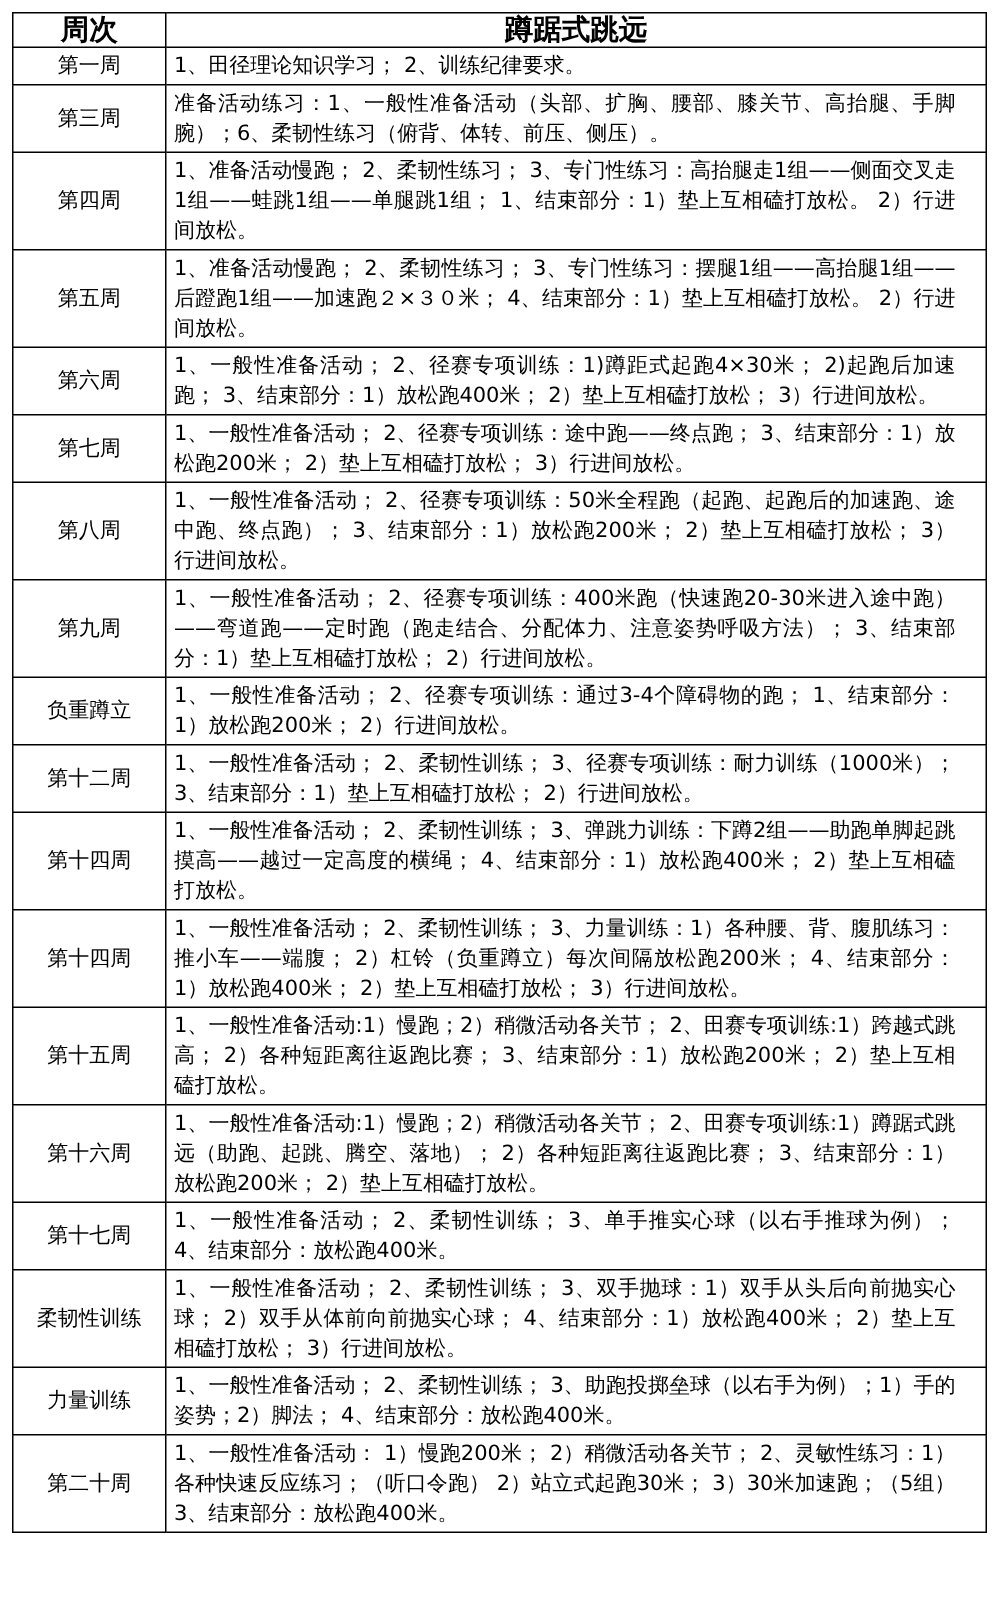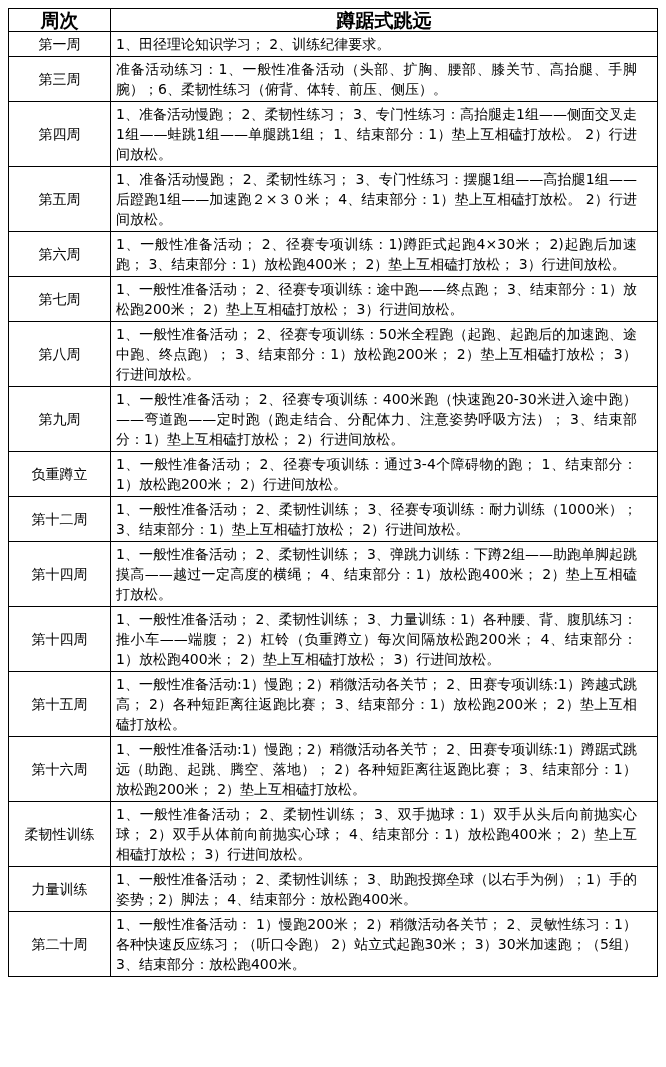--- a/index.html
+++ b/index.html
@@ -115,20 +115,24 @@
         </tr>
         <tr>
           <td class="week-cell">第十五周</td>
           <td class="content-cell">1、一般性准备活动:1）慢跑；2）稍微活动各关节； 2、田赛专项训练:1）跨越式跳高； 2）各种短距离往返跑比赛； 3、结束部分：1）放松跑200米； 2）垫上互相磕打放松。</td>
         </tr>
         <tr>
           <td class="week-cell">第十六周</td>
           <td class="content-cell">1、一般性准备活动:1）慢跑；2）稍微活动各关节； 2、田赛专项训练:1）蹲踞式跳远（助跑、起跳、腾空、落地）； 2）各种短距离往返跑比赛； 3、结束部分：1）放松跑200米； 2）垫上互相磕打放松。</td>
         </tr>
         <tr>
+          <td class="week-cell">第十七周</td>
+          <td class="content-cell">1、一般性准备活动； 2、柔韧性训练； 3、单手推实心球（以右手推球为例）； 4、结束部分：放松跑400米。</td>
+        </tr>
+        <tr>
           <td class="week-cell">柔韧性训练</td>
           <td class="content-cell">1、一般性准备活动； 2、柔韧性训练； 3、双手抛球：1）双手从头后向前抛实心球； 2）双手从体前向前抛实心球； 4、结束部分：1）放松跑400米； 2）垫上互相磕打放松； 3）行进间放松。</td>
         </tr>
         <tr>
           <td class="week-cell">力量训练</td>
           <td class="content-cell">1、一般性准备活动； 2、柔韧性训练； 3、助跑投掷垒球（以右手为例）；1）手的姿势；2）脚法； 4、结束部分：放松跑400米。</td>
         </tr>
         <tr>
           <td class="week-cell">第二十周</td>
           <td class="content-cell">1、一般性准备活动： 1）慢跑200米； 2）稍微活动各关节； 2、灵敏性练习：1）各种快速反应练习；（听口令跑） 2）站立式起跑30米； 3）30米加速跑；（5组） 3、结束部分：放松跑400米。</td>

